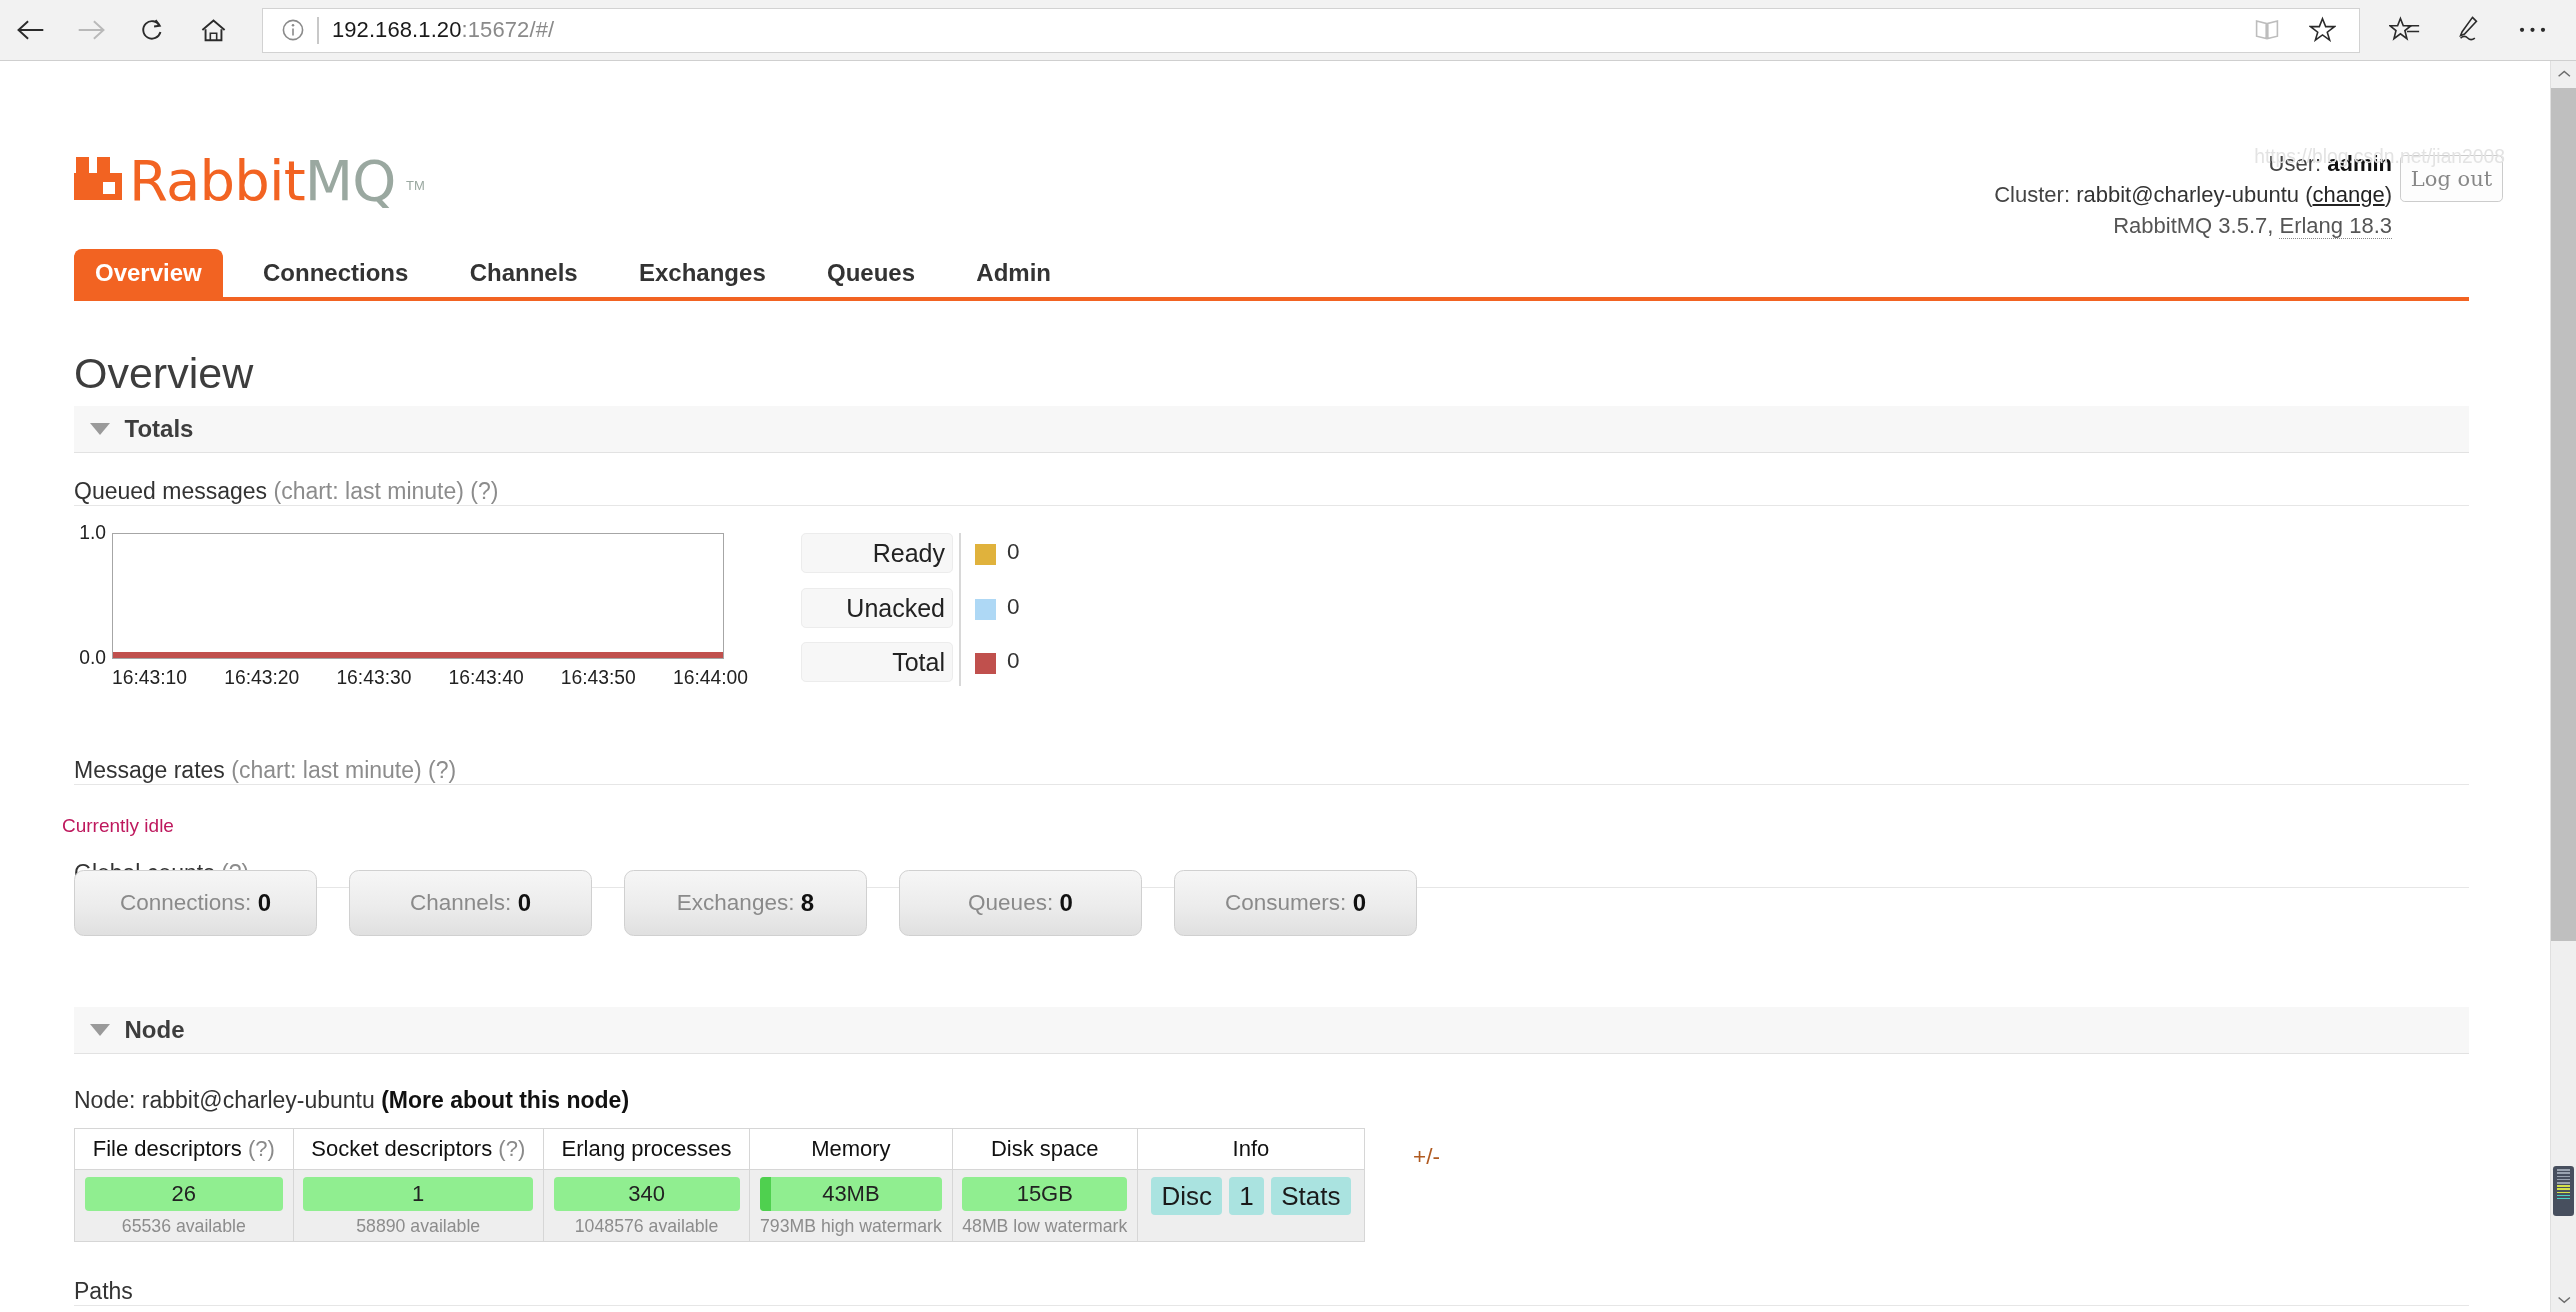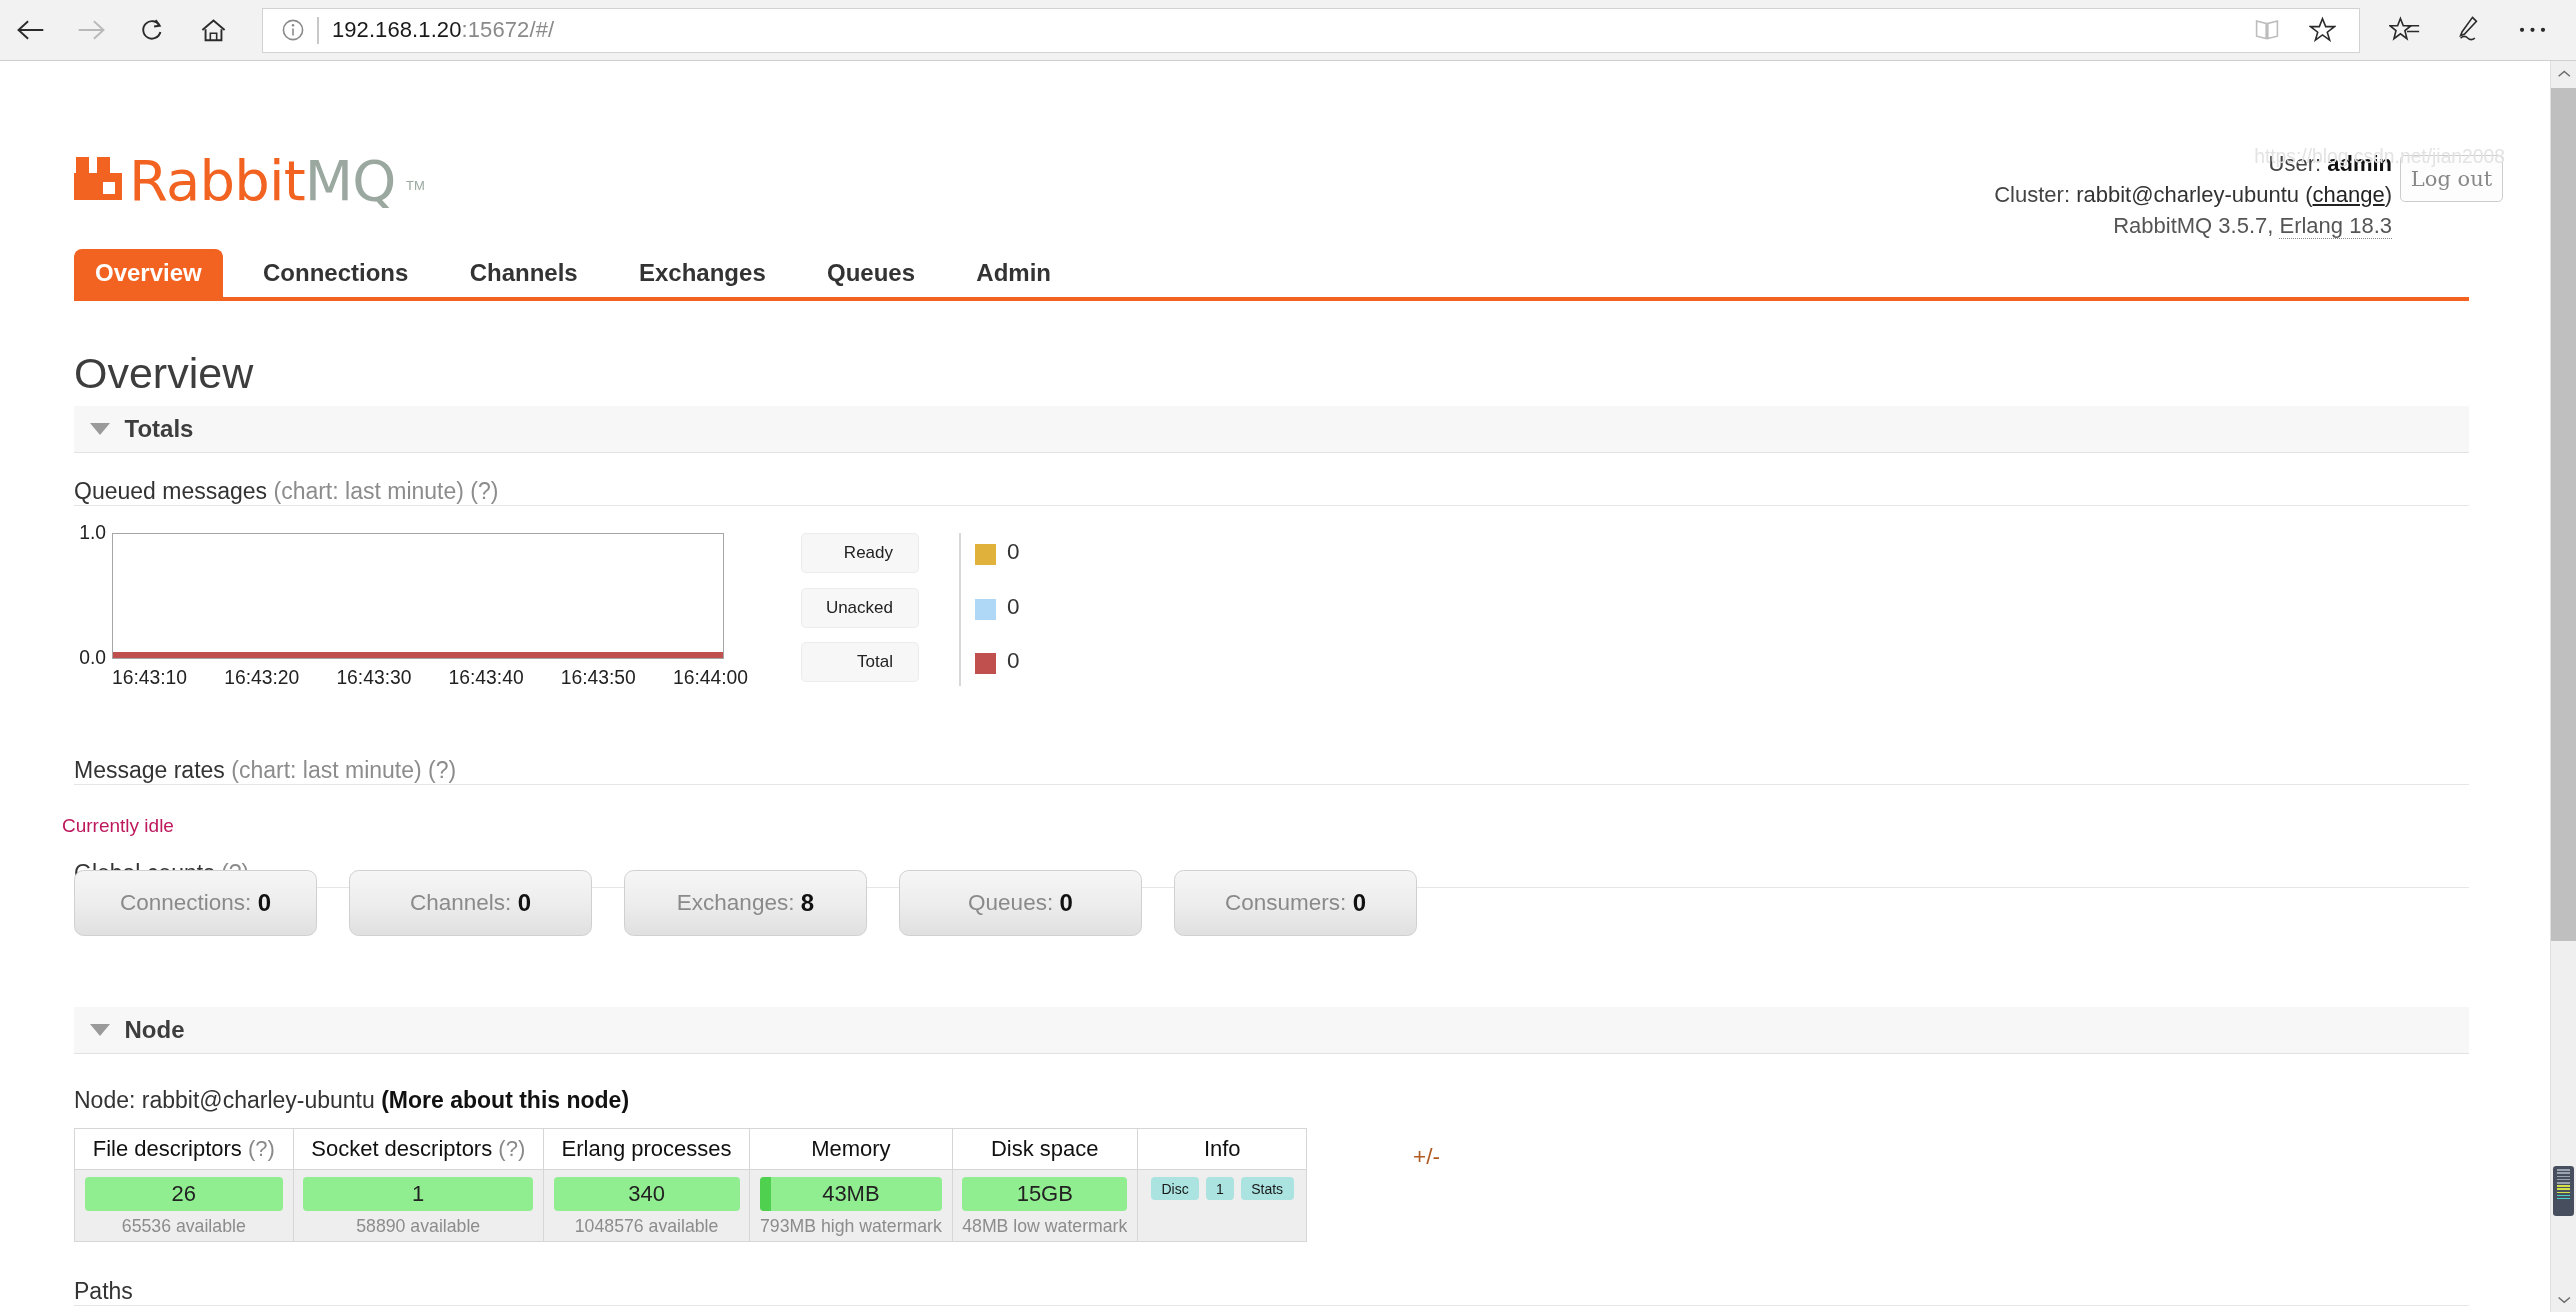--- a/index.html
+++ b/index.html
@@ -176,25 +176,25 @@
     width: 636px;
     display: flex; justify-content: space-between;
     font-size: 19.3px; color: #222;
   }
 
   
   #legend { position: absolute; left: 801px; top: 472px; width: 338px; height: 153px; }
   .lrow { position: absolute; left: 0; width: 338px; height: 40px; }
   .lbtn {
     position: absolute; left: 0; top: 0;
-    width: 118px; height: 40px;
+    width: 152px; height: 40px;
     background: #f7f7f7; border: 1.6px solid #ececec; border-radius: 4.8px;
-    font-size: 17px; color: #222;
+    font-size: 25px; color: #222;
     display: flex; align-items: center; justify-content: flex-end;
-    padding-right: 25px;
+    padding-right: 7px;
   }
   .lsep { position: absolute; left: 158px; top: 0; width: 1.6px; height: 153px; background: #d8d8d8; }
   .lswatch { position: absolute; left: 174px; top: 10.5px; width: 21px; height: 21px; }
   .lval { position: absolute; left: 206px; top: 6.4px; font-size: 22.5px; color: #333; }
 
   
   #counts { position: absolute; left: 74px; top: 809px; display: flex; }
   .count-box {
     width: 243px; height: 66px;
     margin-right: 32px;
@@ -241,21 +241,21 @@
   .bar .fill { position:absolute; left:0; top:0; bottom:0; background:#4fd04f; }
   .bar span { position: relative; z-index: 2; }
   .sub { font-size: 17.7px; color: #8c8c8c; margin-top: 4.8px; white-space: nowrap; }
   .info-cell { white-space: nowrap; }
   .badge {
     display: inline-block;
     background: #aae3e0;
     border-radius: 4px;
     padding: 4px 10.5px 3.2px 10.5px;
     margin: 0 3.2px;
-    font-size: 14px; color: #1a1a1a;
+    font-size: 26px; color: #1a1a1a;
   }
   #plusminus {
     position: absolute; left: 1413px; top: 1083px;
     font-size: 22.5px; color: #b05a20;
   }
 
   
   #paths-head { top: 1217px; }
 
   

